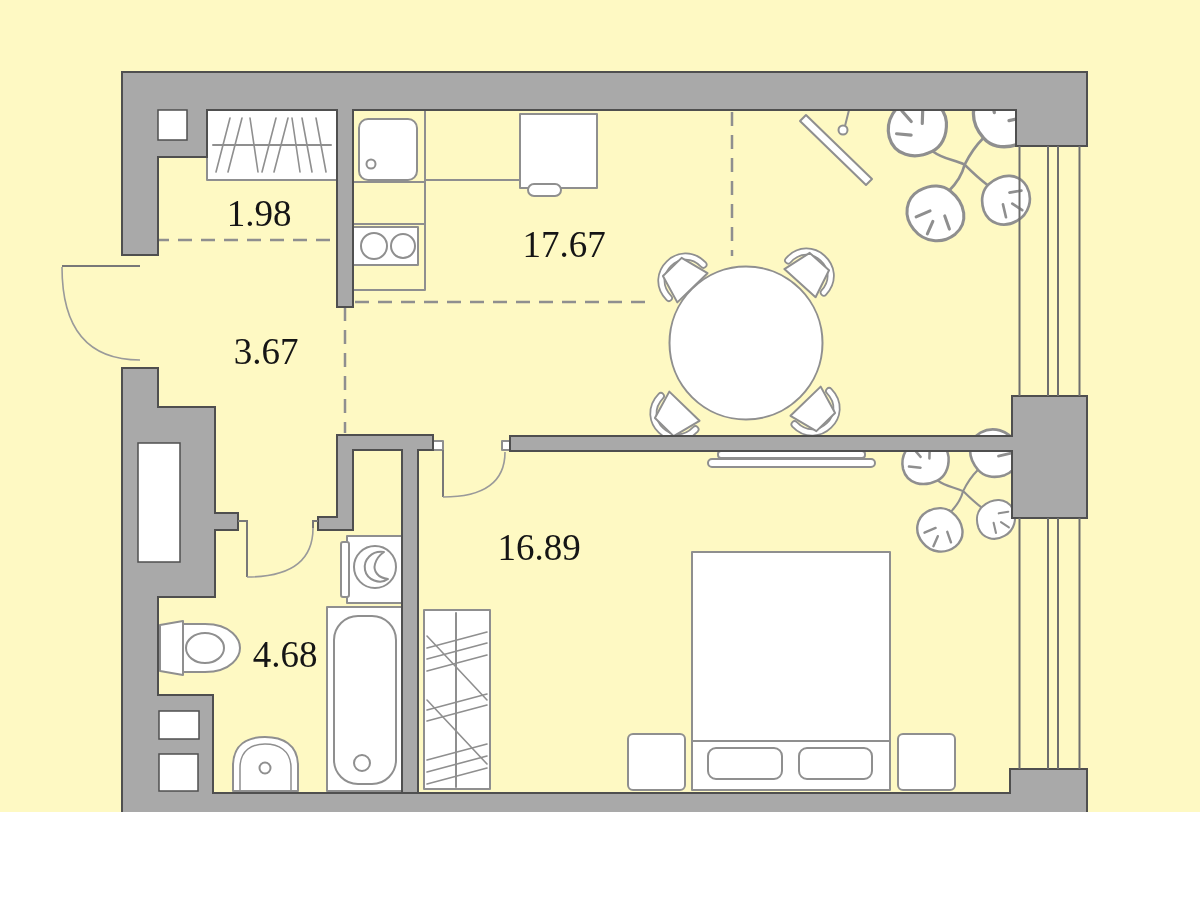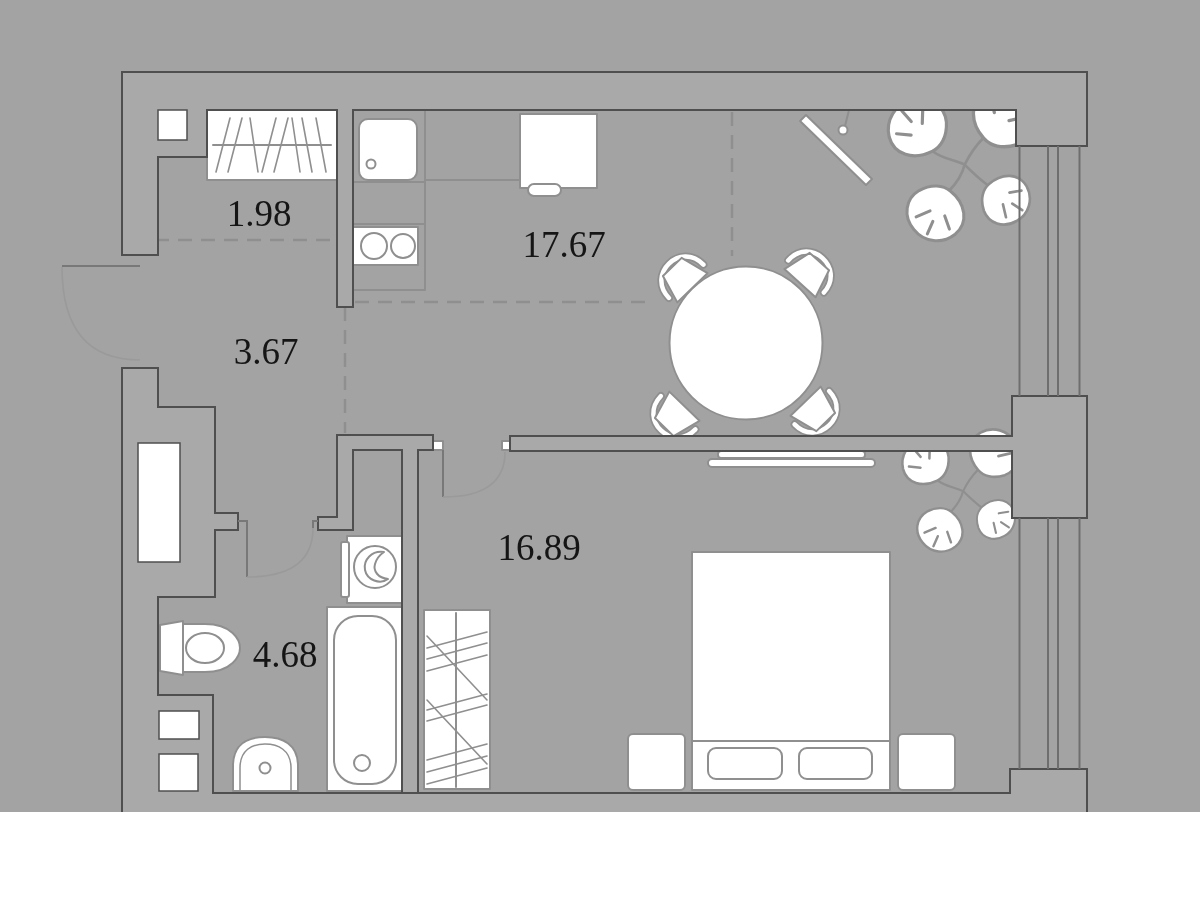--- a/index.html
+++ b/index.html
@@ -1,16 +1,16 @@
 <!DOCTYPE html>
 <html><head>
 <meta charset="utf-8">
 <style>
   html,body{margin:0;padding:0;background:#ffffff;}
-  .stage{width:1200px;height:812px;position:relative;background:#a3a3a3;overflow:hidden;}
+  .stage{width:1200px;height:812px;position:relative;background:#fef9c3;overflow:hidden;}
   svg{display:block;}
   .walls{stroke:#4f4f4f;stroke-width:2;stroke-linejoin:miter;}
   .niche{fill:#ffffff;stroke:#4f4f4f;stroke-width:1.5;}
   .furn{fill:#ffffff;stroke-width:2;stroke-linejoin:round;stroke-linecap:round;}
   .nf{fill:none;}
   .thin{stroke-width:1.5;}
   .dashes{fill:none;stroke-width:2.5;stroke-dasharray:14 9;}
   .win{stroke-width:2;}
   .doorleaf{fill:none;stroke:#787878;stroke-width:2;}
   .doorarc{fill:none;stroke:#9a9a9a;stroke-width:1.6;}

